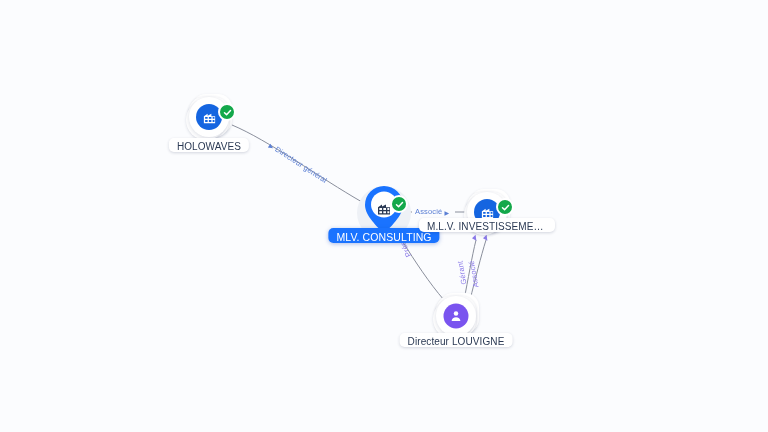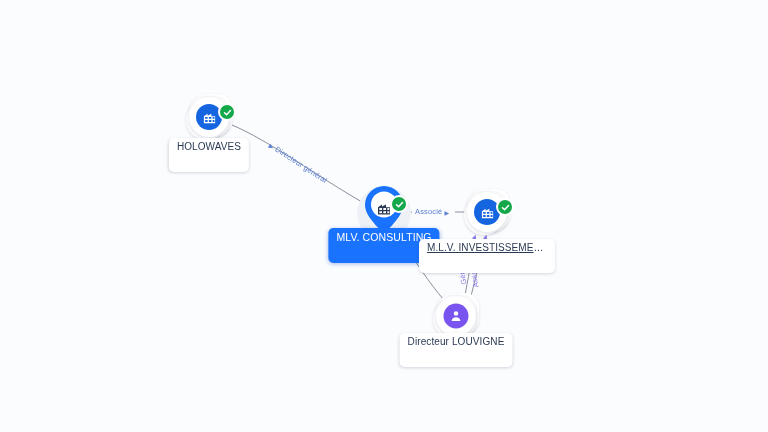--- a/index.html
+++ b/index.html
@@ -127,21 +127,21 @@
 
   
   .node-label {
     position: absolute;
     transform: translateX(-50%);
     white-space: nowrap;
     background: #ffffff;
     color: #2b3a54;
     font-size: 10px;
     letter-spacing: 0.1px;
-    padding: 3px 8px 20px;
+    padding: 3px 8px 0;
     border-radius: 5px;
     box-shadow: 0 1px 3px rgba(25, 40, 80, 0.18);
   }
   .node-label.selected {
     background: #1a73ff;
     color: #ffffff;
     font-size: 10.5px;
     box-shadow: 0 1px 4px rgba(20, 70, 190, 0.35);
   }
   .node-label.truncated {
@@ -270,21 +270,21 @@
         <svg width="15" height="15" viewBox="0 0 24 24" fill="#ffffff">
           <path d="M3 21V10l6-4v3l6-3v4h6v11H3zm2-2h4v-3H5v3zm0-5h4v-3H5v3zm6 5h4v-3h-4v3zm0-5h4v-3h-4v3zm6 5h3v-3h-3v3zm0-5h3v-3h-3v3z"></path>
         </svg>
       </div>
       <div class="badge-check" style="left:9px; top:-14px;">
         <svg width="9" height="9" viewBox="0 0 24 24" fill="none" stroke="#ffffff" stroke-width="4" stroke-linecap="round" stroke-linejoin="round">
           <path d="M4 12.5 L9.5 18 L20 6.5"></path>
         </svg>
       </div>
     </div>
-    <div class="node-label truncated" style="left:0px; top:27px;text-decoration:underline;">M.L.V. INVESTISSEMEN…</div>
+    <div class="node-label truncated" style="left:0px; top:6px;">M.L.V. INVESTISSEMEN…</div>
   </div>
 
   <div class="node" style="left:456px; top:316px;">
     <div class="node-visual">
       <div class="stack">
         <span class="s1"></span>
           <span class="s2"></span>
           <span class="s3"></span>
       </div>
       <div class="white-disc"></div>

